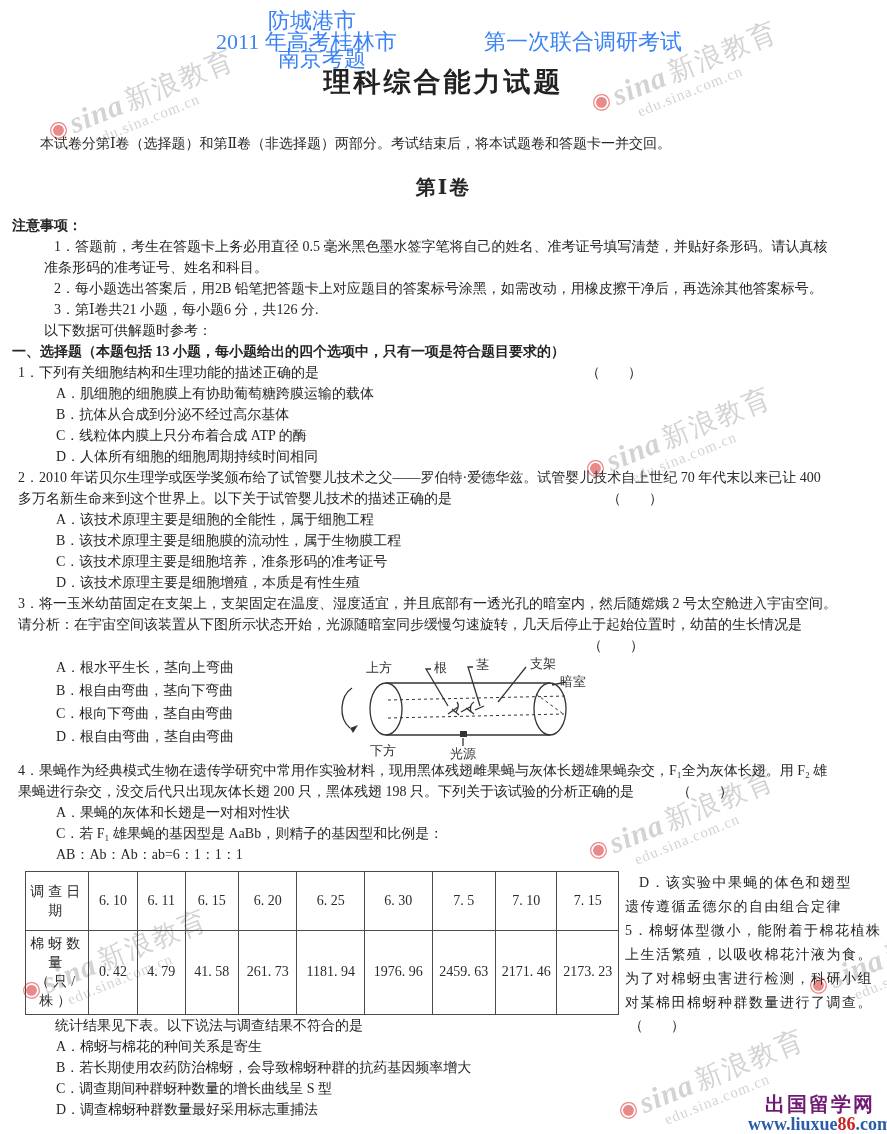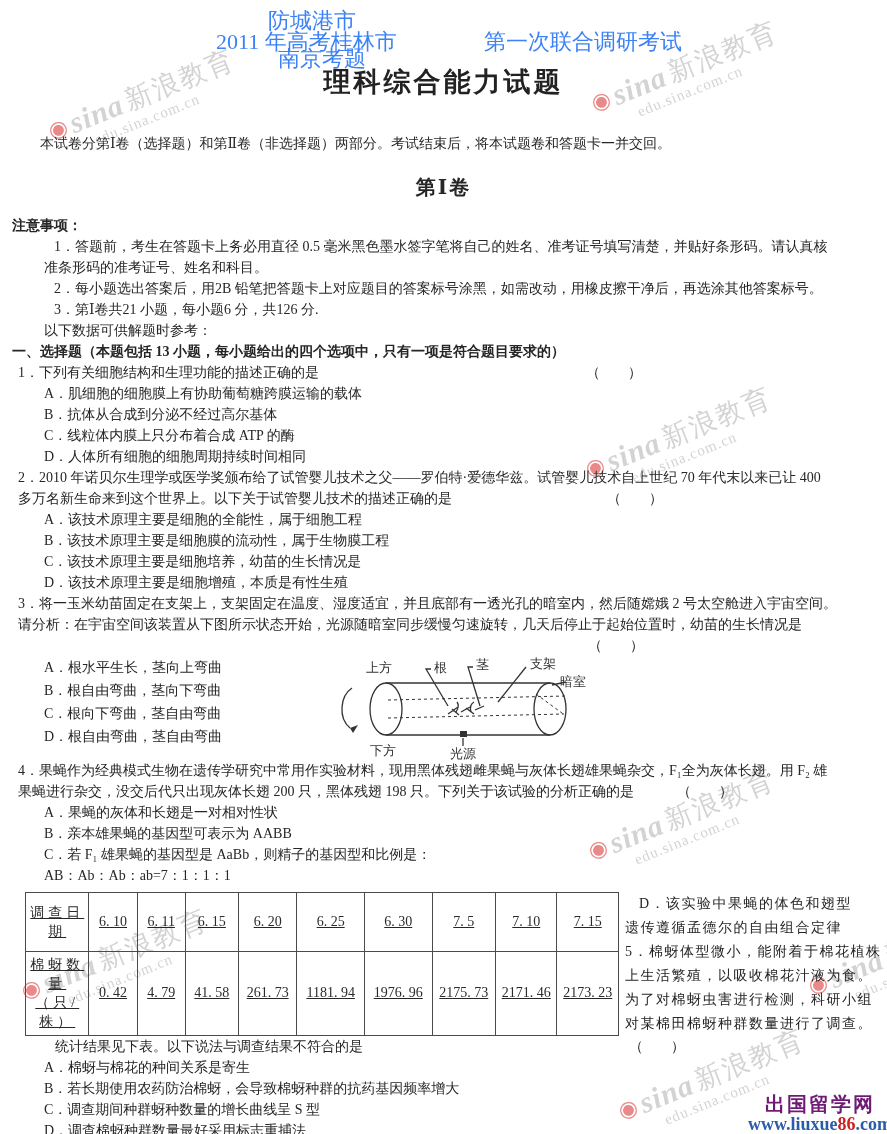--- a/index.html
+++ b/index.html
@@ -40,33 +40,33 @@
   
   .line{white-space:nowrap;position:relative;line-height:21px;z-index:2;}
   .intro{margin:25px 30px 0 40px;}
   .sec-title{text-align:center;font-size:20px;font-weight:bold;margin-top:20px;line-height:26px;letter-spacing:2px;}
   .notes-head{margin:15px 0 0 12px;font-weight:bold;}
   .note{margin-left:54px;}
   .note-cont{margin-left:44px;}
   .choice-head{margin-left:12px;font-weight:bold;}
   .stem{margin-left:18px;}
   .stem-cont{margin-left:18px;}
-  .opt{margin-left:44px;}
+  .opt{margin-left:56px;}
   .paren{position:absolute;top:0;}
   
   .q3-row{display:flex;align-items:flex-start;z-index:2;position:relative;}
   .q3-opts{width:330px;}
   .q3-opts .line{line-height:23px;}
   .q3-svg{margin-top:-4px;}
   .q3-svg text{font-size:13px;fill:#333;font-family:"Liberation Serif","DejaVu Serif",serif;}
   .q3-svg .ln{stroke:#333;stroke-width:1.3;fill:none;}
   .q3-svg .dash{stroke:#333;stroke-width:1;fill:none;stroke-dasharray:3,3;}
   
   .two-col{display:flex;margin:6px 0 0 25px;position:relative;z-index:2;}
-  table.survey{border-collapse:collapse;table-layout:fixed;width:594px;background:transparent;text-decoration:underline;}
+  table.survey{border-collapse:collapse;table-layout:fixed;width:594px;background:transparent;}
   table.survey td{border:1.4px solid #4a4a4a;text-align:center;vertical-align:middle;
     font-size:14px;padding:1px 2px;color:#2b2b2b;background:transparent;}
   table.survey tr.r1 td{height:52px;}
   table.survey tr.r2 td{height:64px;}
   td.lbl{letter-spacing:4px;text-align:left;padding-left:5px;line-height:19px;}
   .side-col{width:262px;margin-left:6px;letter-spacing:1.5px;line-height:24px;}
   .side-col .line{white-space:nowrap;line-height:24px;}
   .side-indent{margin-left:14px;}
   
   .footer{position:absolute;left:748px;top:1093px;z-index:3;text-align:center;line-height:1.1;}
@@ -165,21 +165,21 @@
   <div class="line opt">C．线粒体内膜上只分布着合成 ATP 的酶</div>
   <div class="line opt">D．人体所有细胞的细胞周期持续时间相同</div>
 
   <div class="line stem">2．2010 年诺贝尔生理学或医学奖颁布给了试管婴儿技术之父——罗伯特·爱德华兹。试管婴儿技术自上世纪 70 年代末以来已让 400</div>
   <div class="line stem-cont">
     <span>多万名新生命来到这个世界上。以下关于试管婴儿技术的描述正确的是</span>
     <span class="paren" style="left:589px;">（　　）</span>
   </div>
   <div class="line opt">A．该技术原理主要是细胞的全能性，属于细胞工程</div>
   <div class="line opt">B．该技术原理主要是细胞膜的流动性，属于生物膜工程</div>
-  <div class="line opt">C．该技术原理主要是细胞培养，幼苗的生长情况是</div>
+  <div class="line opt">C．该技术原理主要是细胞培养，准条形码的准考证号</div>
   <div class="line opt">D．该技术原理主要是细胞增殖，本质是有性生殖</div>
 
   <div class="line stem">3．将一玉米幼苗固定在支架上，支架固定在温度、湿度适宜，并且底部有一透光孔的暗室内，然后随嫦娥 2 号太空舱进入宇宙空间。</div>
   <div class="line stem-cont">请分析：在宇宙空间该装置从下图所示状态开始，光源随暗室同步缓慢匀速旋转，几天后停止于起始位置时，幼苗的生长情况是</div>
   <div class="line">
     <span class="paren" style="left:588px;">（　　）</span>&nbsp;
   </div>
   <div class="q3-row">
     <div class="q3-opts">
       <div class="line opt">A．根水平生长，茎向上弯曲</div>
@@ -221,23 +221,22 @@
       <text x="120" y="106">光源</text>
     </svg>
   </div>
 
   <div class="line stem">4．果蝇作为经典模式生物在遗传学研究中常用作实验材料，现用黑体残翅雌果蝇与灰体长翅雄果蝇杂交，F₁全为灰体长翅。用 F₂ 雄</div>
   <div class="line stem-cont">
     <span>果蝇进行杂交，没交后代只出现灰体长翅 200 只，黑体残翅 198 只。下列关于该试验的分析正确的是</span>
     <span class="paren" style="left:659px;">（　　）</span>
   </div>
   <div class="line opt">A．果蝇的灰体和长翅是一对相对性状</div>
-  <div class="line opt">B．亲本雄果蝇的基因型可表示为 AABB</div>
   <div class="line opt">C．若 F₁ 雄果蝇的基因型是 AaBb，则精子的基因型和比例是：</div>
-  <div class="line opt">AB：Ab：Ab：ab=7：1：1：1</div>
+  <div class="line opt">AB：Ab：Ab：ab=6：1：1：1</div>
 
   <div class="two-col">
     <table class="survey">
       <colgroup>
         <col style="width:62px">
           <col style="width:47px">
           <col style="width:47px">
           <col style="width:52px">
         <col style="width:57px">
           <col style="width:66px">
@@ -260,21 +259,21 @@
         <td>7. 15</td>
       </tr>
       <tr class="r2">
         <td class="lbl">棉蚜数量（只/株）</td>
         <td>0. 42</td>
         <td>4. 79</td>
         <td>41. 58</td>
         <td>261. 73</td>
         <td>1181. 94</td>
         <td>1976. 96</td>
-        <td>2175. 73</td>
+        <td>2459. 63</td>
         <td>2171. 46</td>
         <td>2173. 23</td>
       </tr>
     </tbody>
       </table>
     <div class="side-col">
       <div class="line side-indent">D．该实验中果蝇的体色和翅型</div>
       <div class="line">遗传遵循孟德尔的自由组合定律</div>
       <div class="line">5．棉蚜体型微小，能附着于棉花植株</div>
       <div class="line">上生活繁殖，以吸收棉花汁液为食。</div>

